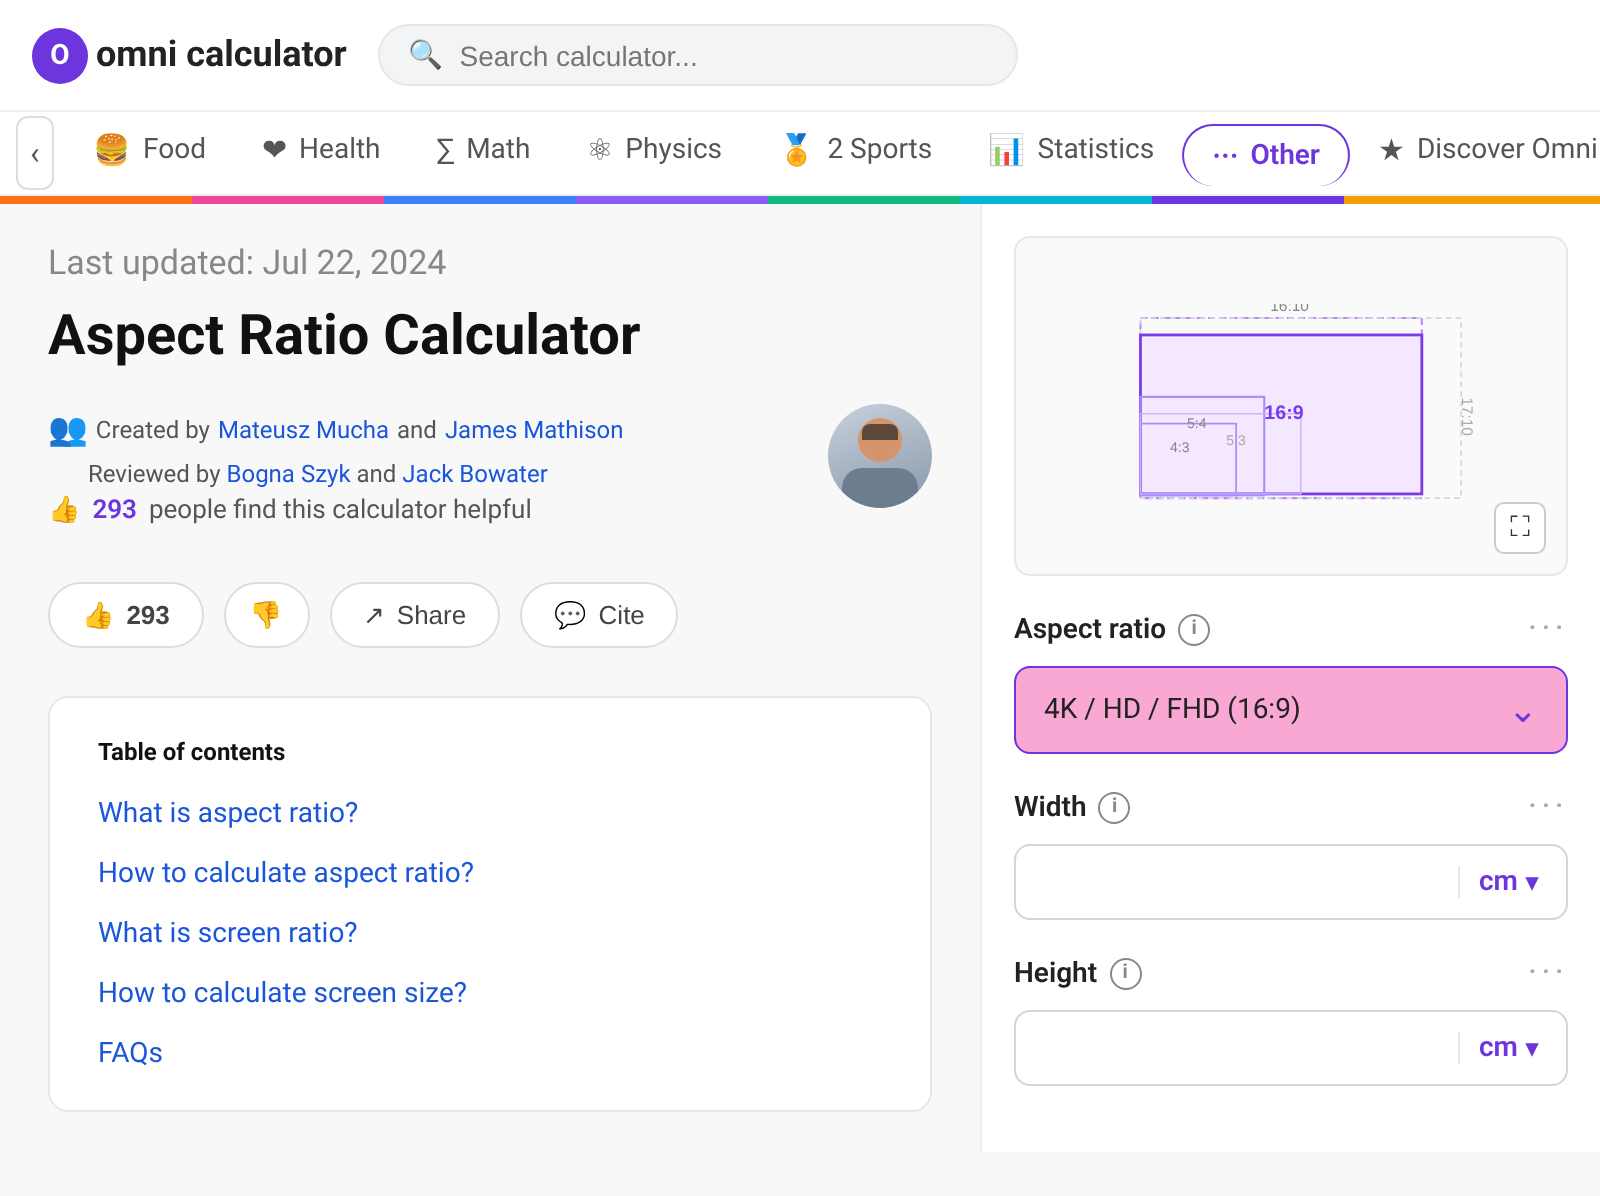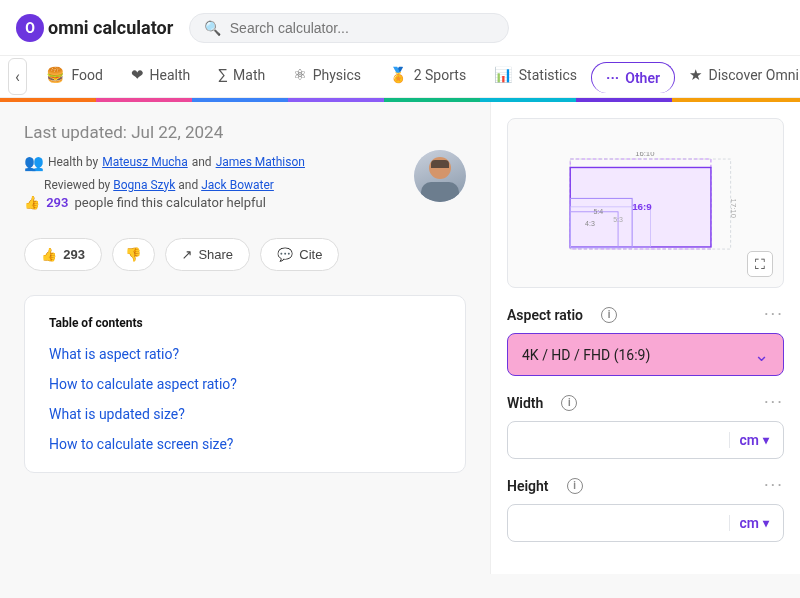--- a/index.html
+++ b/index.html
@@ -116,21 +116,21 @@
       display: flex;
       align-items: flex-start;
       gap: 12px;
       margin-bottom: 12px;
     }
     .authors-text {
       font-size: 12px;
       color: #555;
       line-height: 1.6;
     }
-    .authors-text a { color: #1a56db; text-decoration: underline; }
+    .authors-text a { color: #1a56db; }
     .author-avatar {
       width: 52px; height: 52px;
       border-radius: 50%;
       background: #c8d0e0;
       flex-shrink: 0;
       overflow: hidden;
       display: flex; align-items: center; justify-content: center;
     }
     .helpful-row {
       display: flex; align-items: center; gap: 6px;
@@ -215,21 +215,21 @@
     
     .field-group { margin-bottom: 16px; }
     .field-header {
       display: flex; align-items: center; justify-content: space-between;
       margin-bottom: 8px;
     }
     .field-label {
       font-size: 14px;
       font-weight: 600;
       color: #222;
-      display: flex; align-items: center; gap: 18px;
+      display: flex; align-items: center; gap: 6px;
     }
     .info-icon {
       width: 16px; height: 16px;
       border: 1.5px solid #888;
       border-radius: 50%;
       display: inline-flex; align-items: center; justify-content: center;
       font-size: 10px; color: #888; font-weight: bold;
       cursor: pointer;
     }
     .field-more { color: #aaa; font-size: 18px; cursor: pointer; letter-spacing: 2px; }
@@ -317,27 +317,28 @@
     <span>Discover Omni</span>
   </a>
 </nav>
 
 <div class="color-bar"></div>
 
 <div class="main">
 
   <div class="left-content">
     <div class="last-updated">Last updated: Jul 22, 2024</div>
+    <h1 class="page-title">Aspect Ratio Calculator</h1>
 
     <div class="authors">
       <div style="flex:1;">
         <div class="authors-text">
           <span style="display:inline-flex;align-items:center;gap:4px;">
             <span style="font-size:16px;">👥</span>
-            <span>Health by</span>
+            <span>Created by</span>
             <a>Mateusz Mucha</a>
             <span>and</span>
             <a>James Mathison</a>
           </span>
           <br>
           <span style="margin-left:20px;">
             <span>Reviewed by</span>
             <a>Bogna Szyk</a>
             <span>and</span>
             <a>Jack Bowater</a>
@@ -373,22 +374,23 @@
       <button class="action-btn">
         <span>💬</span>
         <span>Cite</span>
       </button>
     </div>
 
     <div class="toc">
       <div class="toc-title">Table of contents</div>
       <a class="toc-item">What is aspect ratio?</a>
       <a class="toc-item">How to calculate aspect ratio?</a>
-      <a class="toc-item">What is updated size?</a>
+      <a class="toc-item">What is screen ratio?</a>
       <a class="toc-item">How to calculate screen size?</a>
+      <a class="toc-item">FAQs</a>
     </div>
   </div>
 
   <div class="right-panel">
 
     <div class="ratio-diagram">
       <svg viewBox="0 0 270 145" xmlns="http://www.w3.org/2000/svg">
 
         <rect x="28" y="10" width="200" height="128" fill="none" stroke="#c084fc" stroke-width="1.5" stroke-dasharray="5,3"></rect>
 

